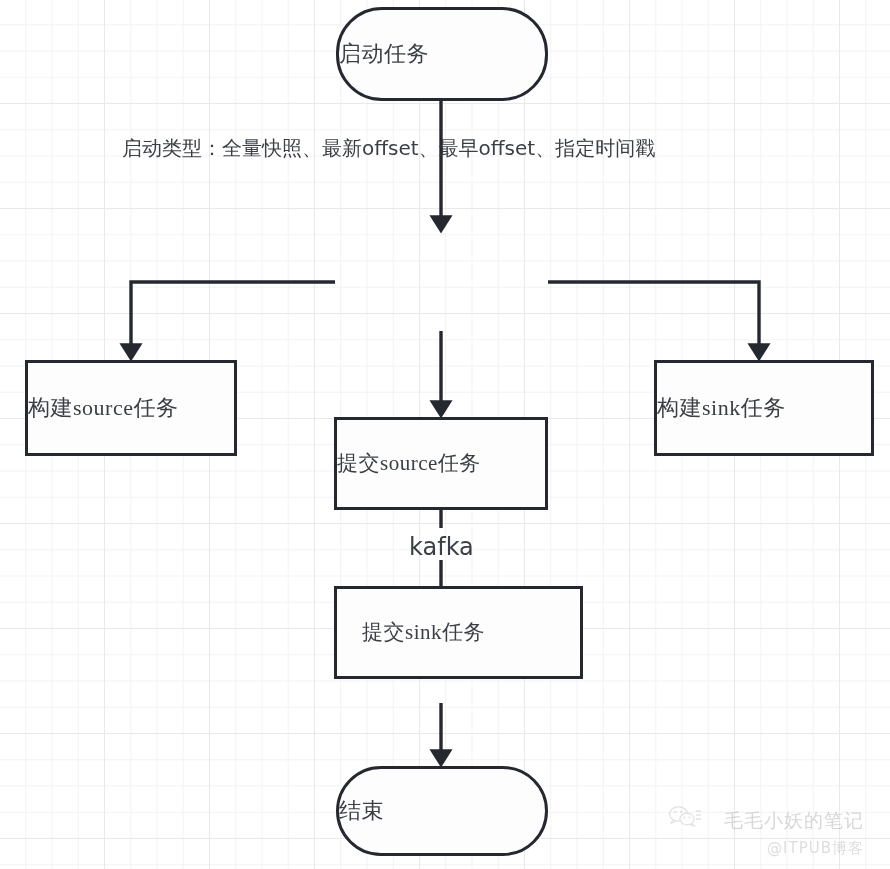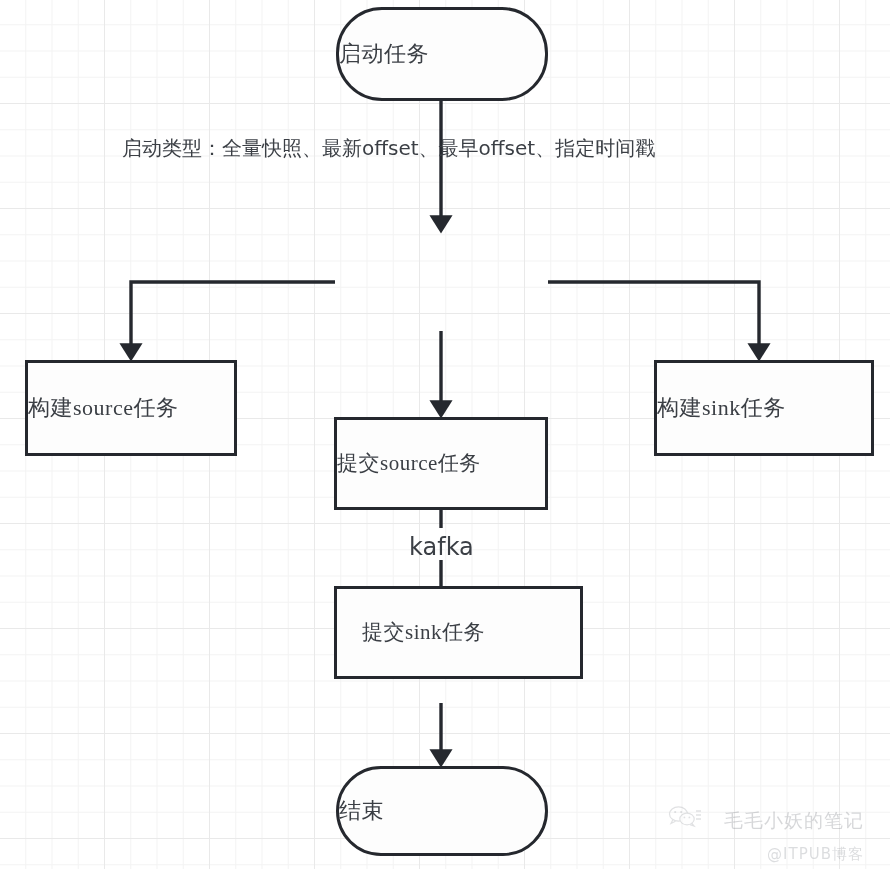--- a/index.html
+++ b/index.html
@@ -78,21 +78,21 @@
     font-size: 19px;
     color: #7a7d84;
     letter-spacing: 1px;
     white-space: nowrap;
   }
   .wm-sub {
     font-size: 15px;
     color: #8c9097;
     letter-spacing: 1px;
     text-align: right;
-    margin-top: 11px;
+    margin-top: 5px;
     white-space: nowrap;
   }
 </style>
 </head>
 <body>
 
 <div id="canvas">
 
   <svg class="wires" viewBox="0 0 890 869" xmlns="http://www.w3.org/2000/svg">
     <defs>

